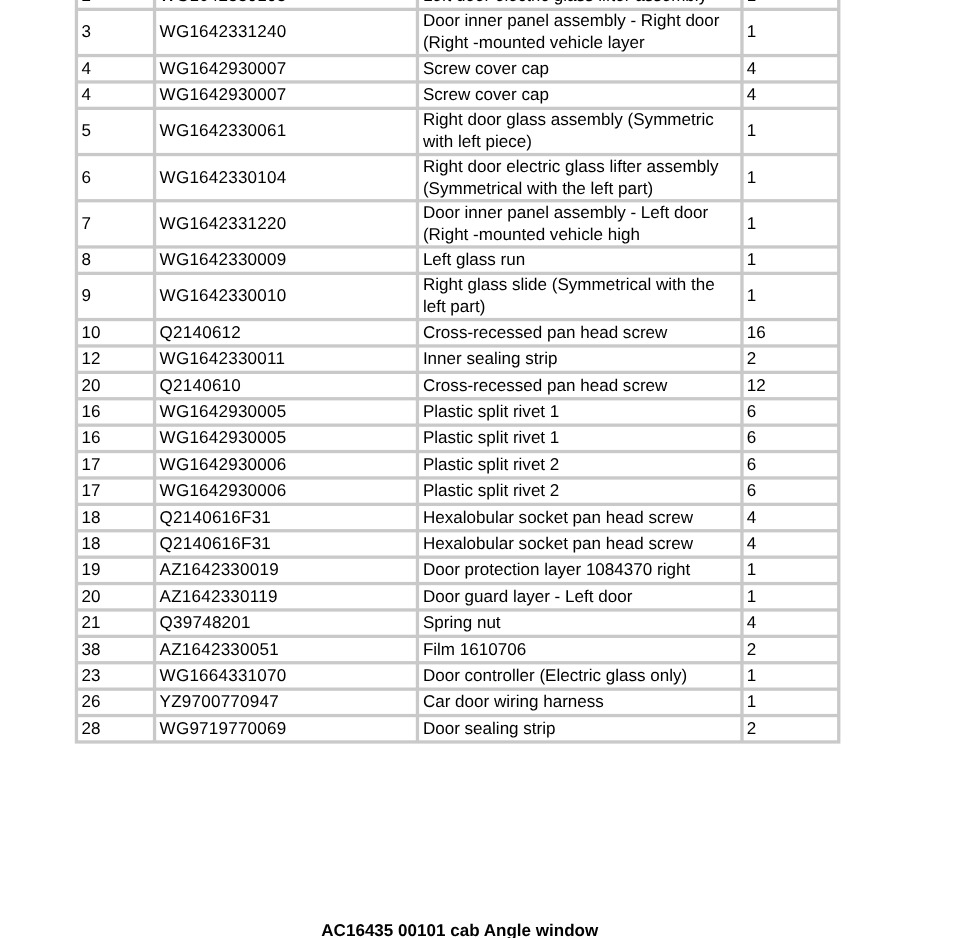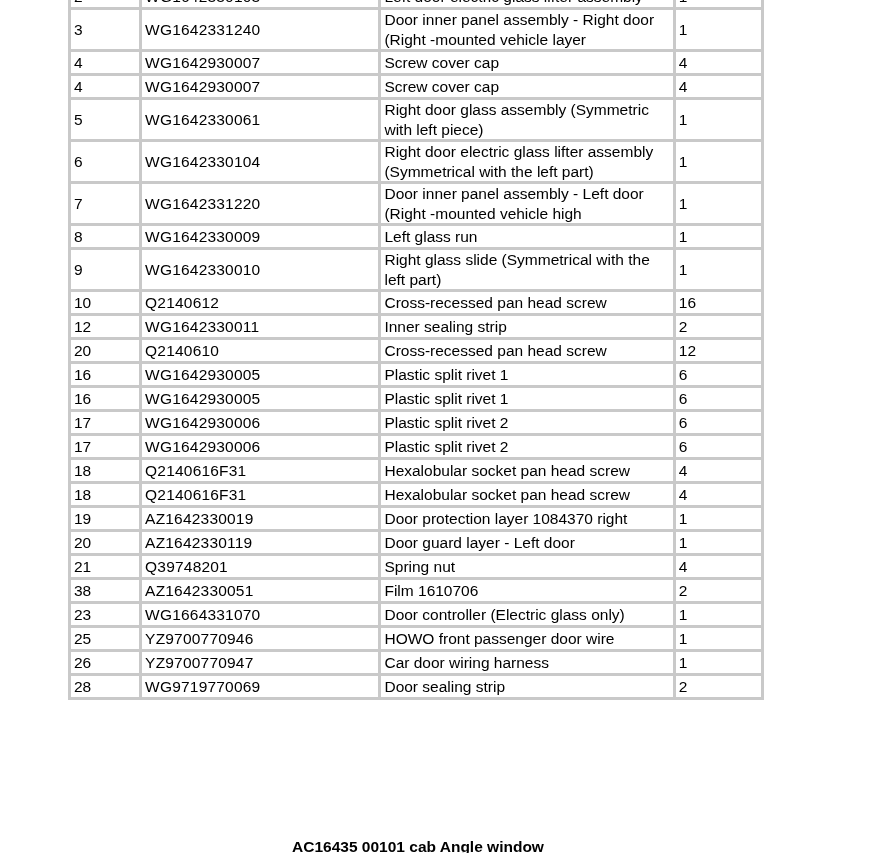--- a/index.html
+++ b/index.html
@@ -155,26 +155,20 @@
           <td class="c-desc">Film 1610706</td>
           <td class="c-qty">2</td>
         </tr>
         <tr>
           <td class="c-no">23</td>
           <td class="c-pn">WG1664331070</td>
           <td class="c-desc">Door controller (Electric glass only)</td>
           <td class="c-qty">1</td>
         </tr>
         <tr>
-          <td class="c-no">25</td>
-          <td class="c-pn">YZ9700770946</td>
-          <td class="c-desc">HOWO front passenger door wire</td>
-          <td class="c-qty">1</td>
-        </tr>
-        <tr>
           <td class="c-no">26</td>
           <td class="c-pn">YZ9700770947</td>
           <td class="c-desc">Car door wiring harness</td>
           <td class="c-qty">1</td>
         </tr>
         <tr>
           <td class="c-no">28</td>
           <td class="c-pn">WG9719770069</td>
           <td class="c-desc">Door sealing strip</td>
           <td class="c-qty">2</td>

